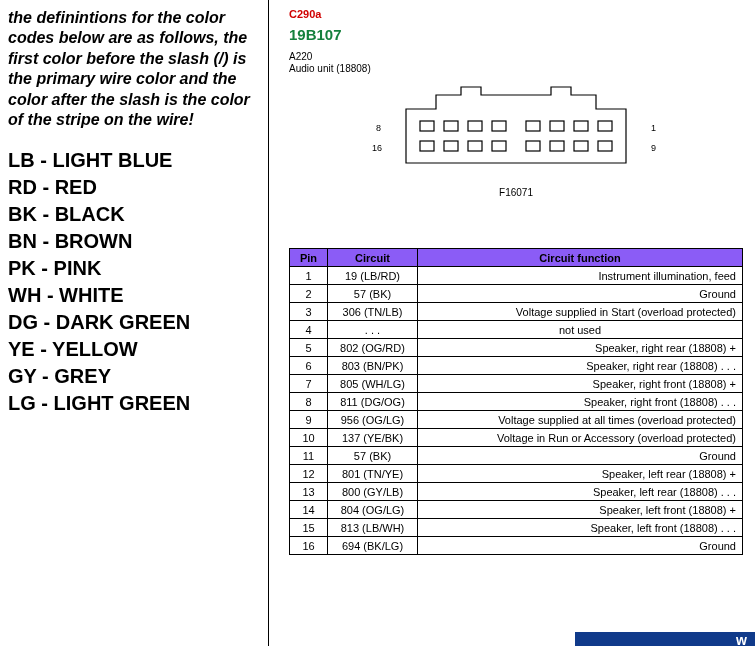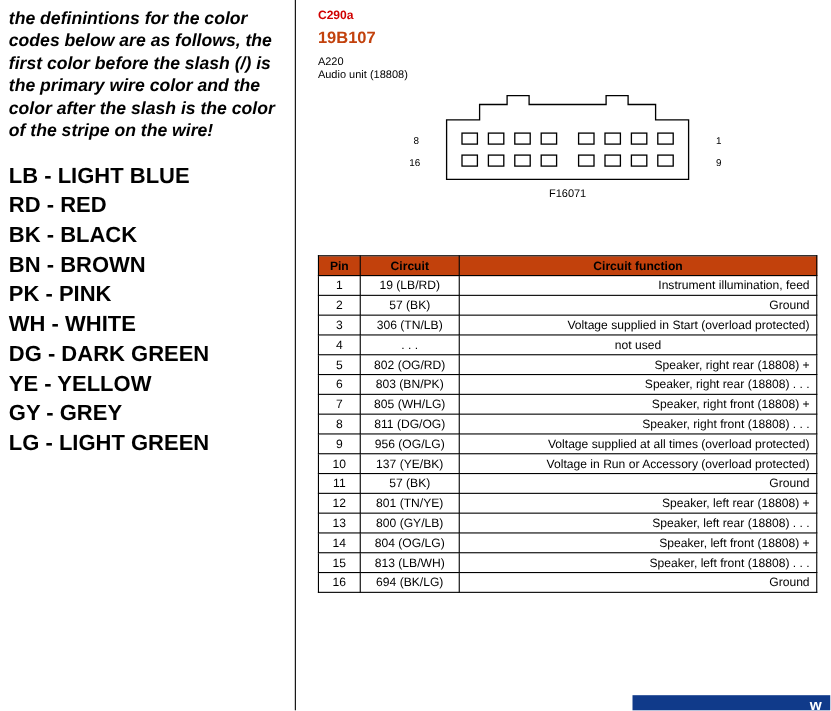--- a/index.html
+++ b/index.html
@@ -40,21 +40,21 @@
     border-left: 1px solid #000;
     padding: 8px 12px 0 20px;
   }
   .conn-id {
     color: #d00000;
     font-size: 11px;
     font-weight: bold;
     margin-bottom: 6px;
   }
   .part-num {
-    color: #c2410c;
+    color: #15803d;
     font-size: 15px;
     font-weight: bold;
     margin-bottom: 8px;
   }
   .sub-labels {
     font-size: 10px;
     color: #000;
     line-height: 1.2;
     margin-bottom: 6px;
   }
@@ -65,39 +65,39 @@
   }
   .connector-svg { display: block; margin: 0 auto; }
   .pin-label {
     position: absolute;
     font-size: 9px;
     font-family: Arial, sans-serif;
   }
   .fig-num {
     text-align: center;
     font-size: 10px;
-    margin-top: 0;
+    margin-top: 16px;
     margin-bottom: 50px;
   }
   table.circuit {
     border-collapse: collapse;
     width: 100%;
     font-size: 11px;
   }
   table.circuit th, table.circuit td {
     border: 1px solid #000;
     padding: 2px 6px;
     text-align: right;
     vertical-align: middle;
     height: 18px;
   }
   table.circuit th {
     font-weight: bold;
     text-align: center;
-    background: #c2410c;
+    background: #8b5cf6;
   }
   table.circuit td.pin { text-align: center; width: 38px; }
   table.circuit td.circ { text-align: center; width: 90px; }
   .footer-bar {
     position: absolute;
     right: 0;
     bottom: 0;
     width: 180px;
     height: 14px;
     background: #103a8a;

